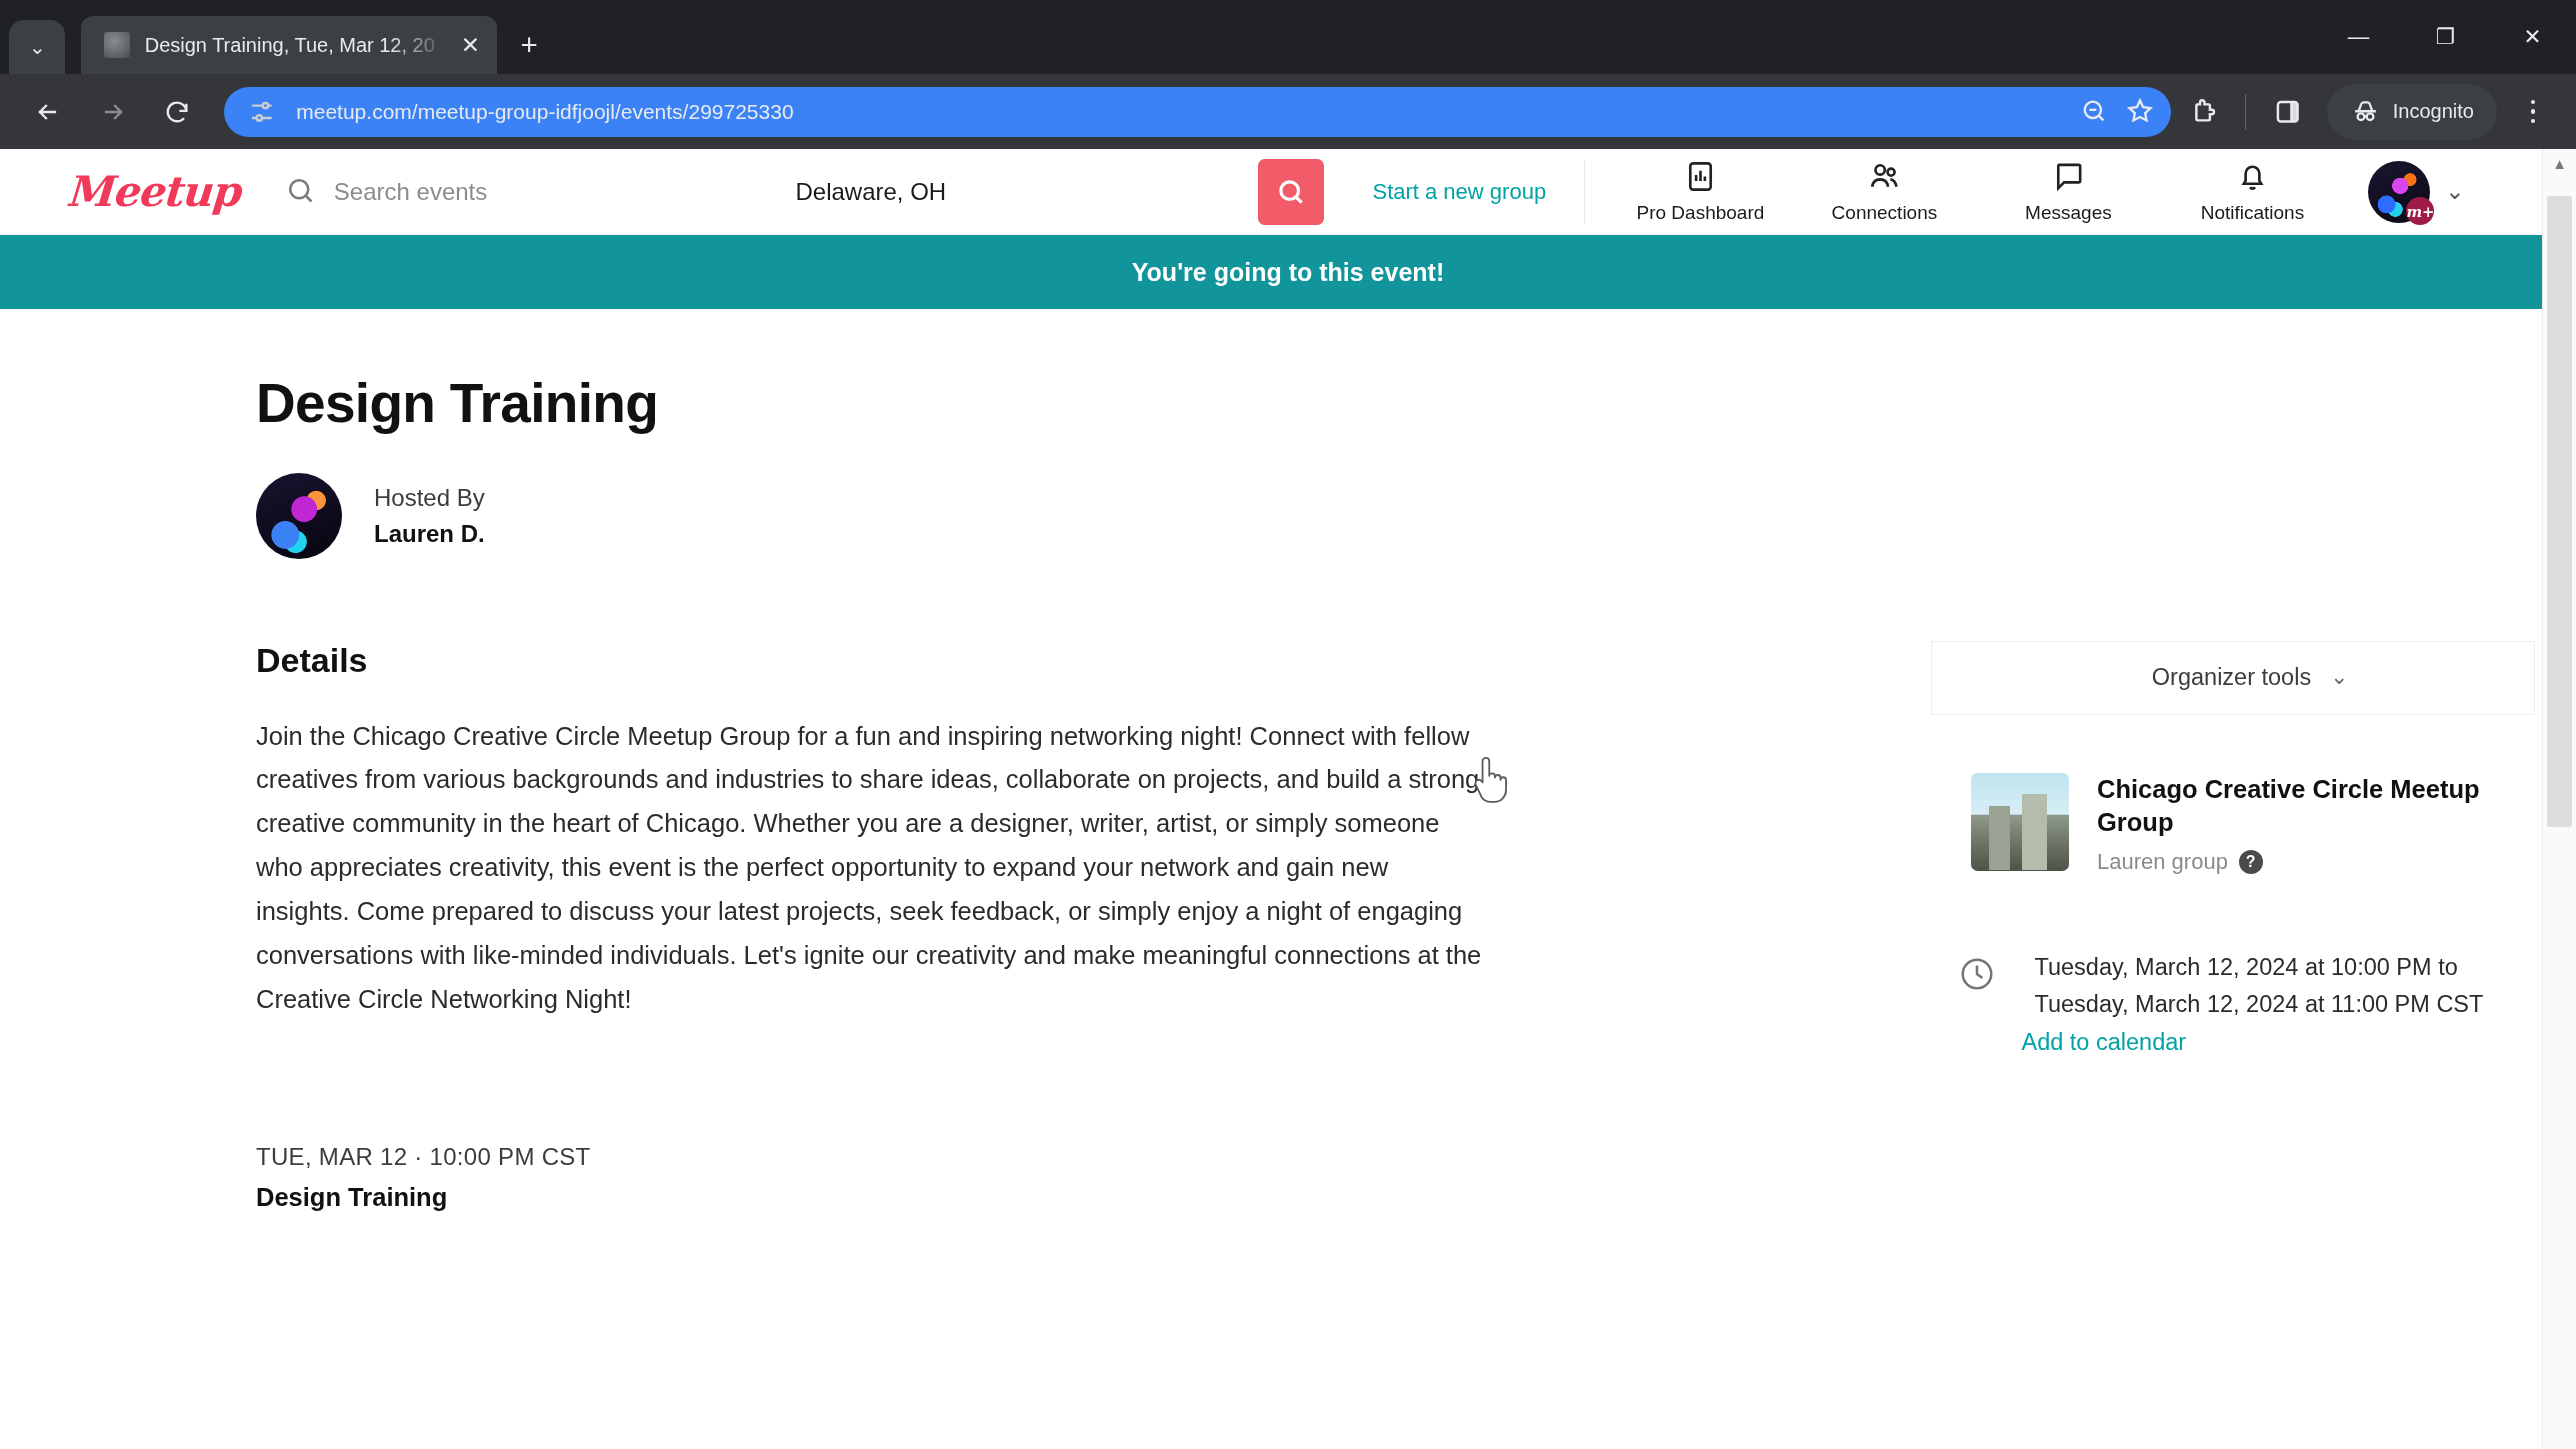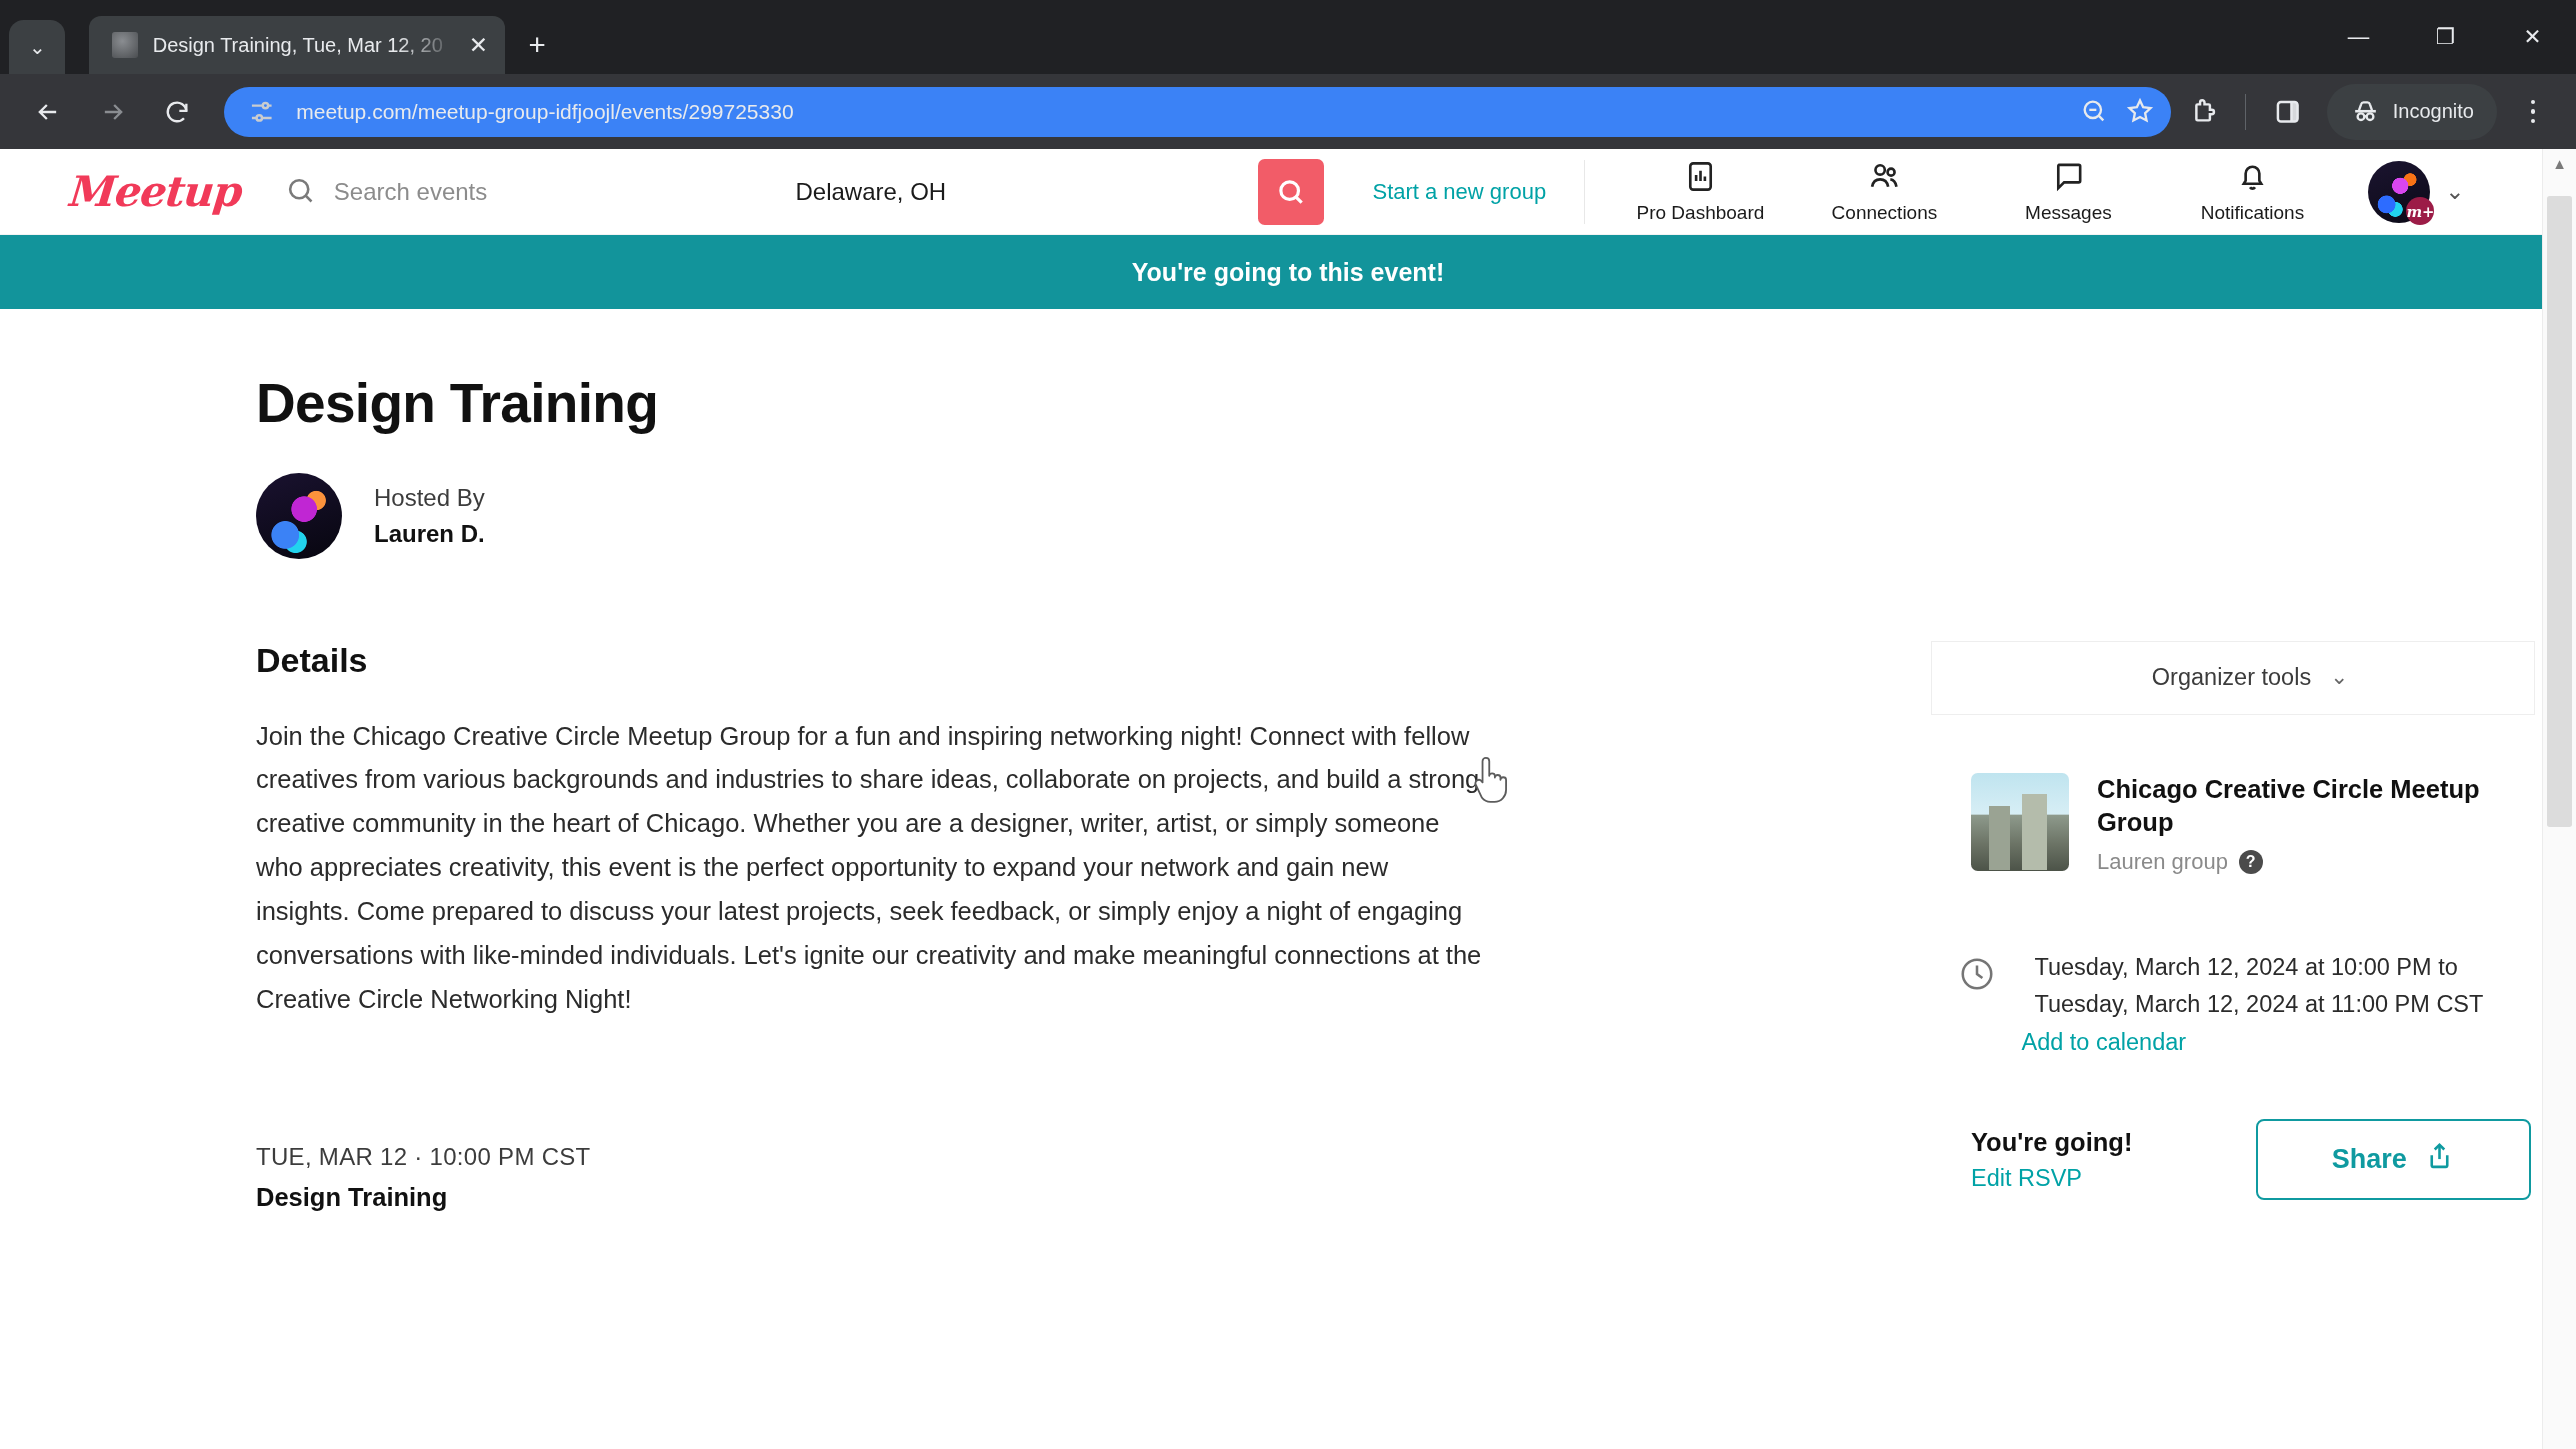--- a/index.html
+++ b/index.html
@@ -32,21 +32,21 @@
   .chev { color: #e8eaed; font-size: 20px; line-height: 1; }
 
   .tab {
     height: 58px;
     min-width: 416px;
     max-width: 429px;
     background: #3c4043;
     border-radius: 12px 12px 0 0;
     display: flex; align-items: center;
     padding: 0 17.4px 0 23px;
-    margin-left: 24px;
+    margin-left: 16px;
     position: relative;
     cursor: pointer;
   }
   .tab-favicon {
     width: 25.5px; height: 25.5px; border-radius: 2.7px;
     background: radial-gradient(circle at 40% 35%, #8a8d91, #4a4d50);
     flex: 0 0 auto; margin-right: 14.8px;
   }
   .tab-title {
     color: #e8eaed;
@@ -570,36 +570,20 @@
                     <circle cx="12" cy="12" r="9"></circle>
                     <path d="M12 6.6V12l3.4 2.6"></path>
                   </svg>
               </span>
               <div>
                 <div class="when-lines">Tuesday, March 12, 2024 at 10:00 PM to Tuesday, March 12, 2024 at 11:00 PM CST</div>
                 <span class="addcal">Add to calendar</span>
               </div>
             </div>
 
-            <div class="rsvp-bar">
-              <div class="rsvp-left">
-                <span class="rsvp-going">You're going!</span>
-                <span class="rsvp-edit">Edit RSVP</span>
-              </div>
-              <div class="share-btn">
-                <span>Share</span>
-                <span>
-                  <svg viewBox="0 0 24 24" fill="none" stroke="currentColor" stroke-width="2">
-                      <path d="M12 3v11"></path>
-                      <path d="M8.3 6.6L12 3l3.7 3.6"></path>
-                      <path d="M6 11v8.2a.8.8 0 0 0 .8.8h10.4a.8.8 0 0 0 .8-.8V11"></path>
-                    </svg>
-                </span>
-              </div>
-            </div>
 
           </div>
         </div>
       </div>
     </div>
   </div>
 
   <div class="scrollbar">
     <div class="sb-arrow">▲</div>
     <div class="sb-track">

